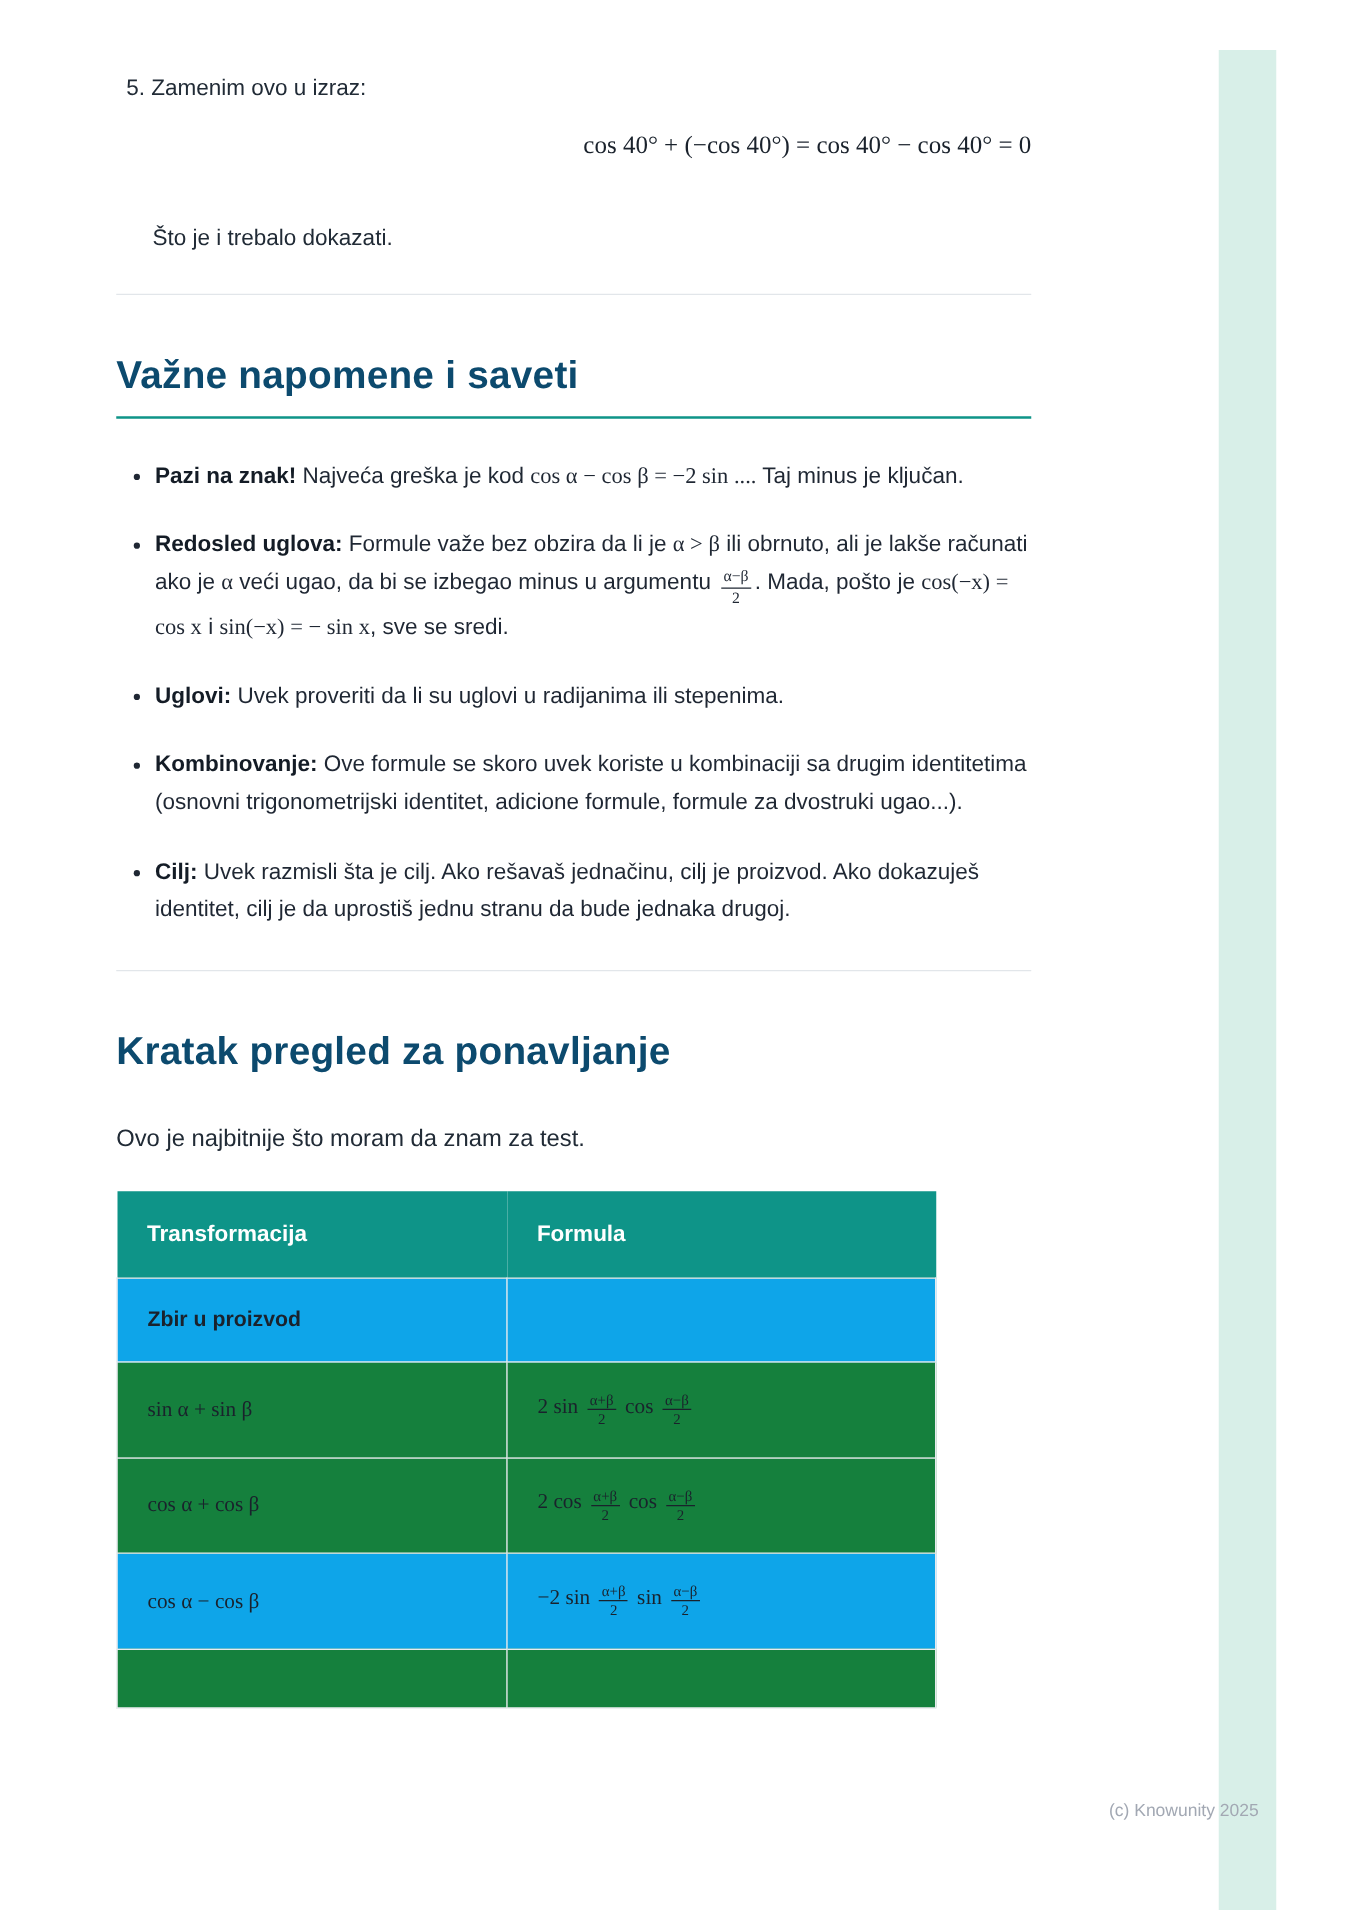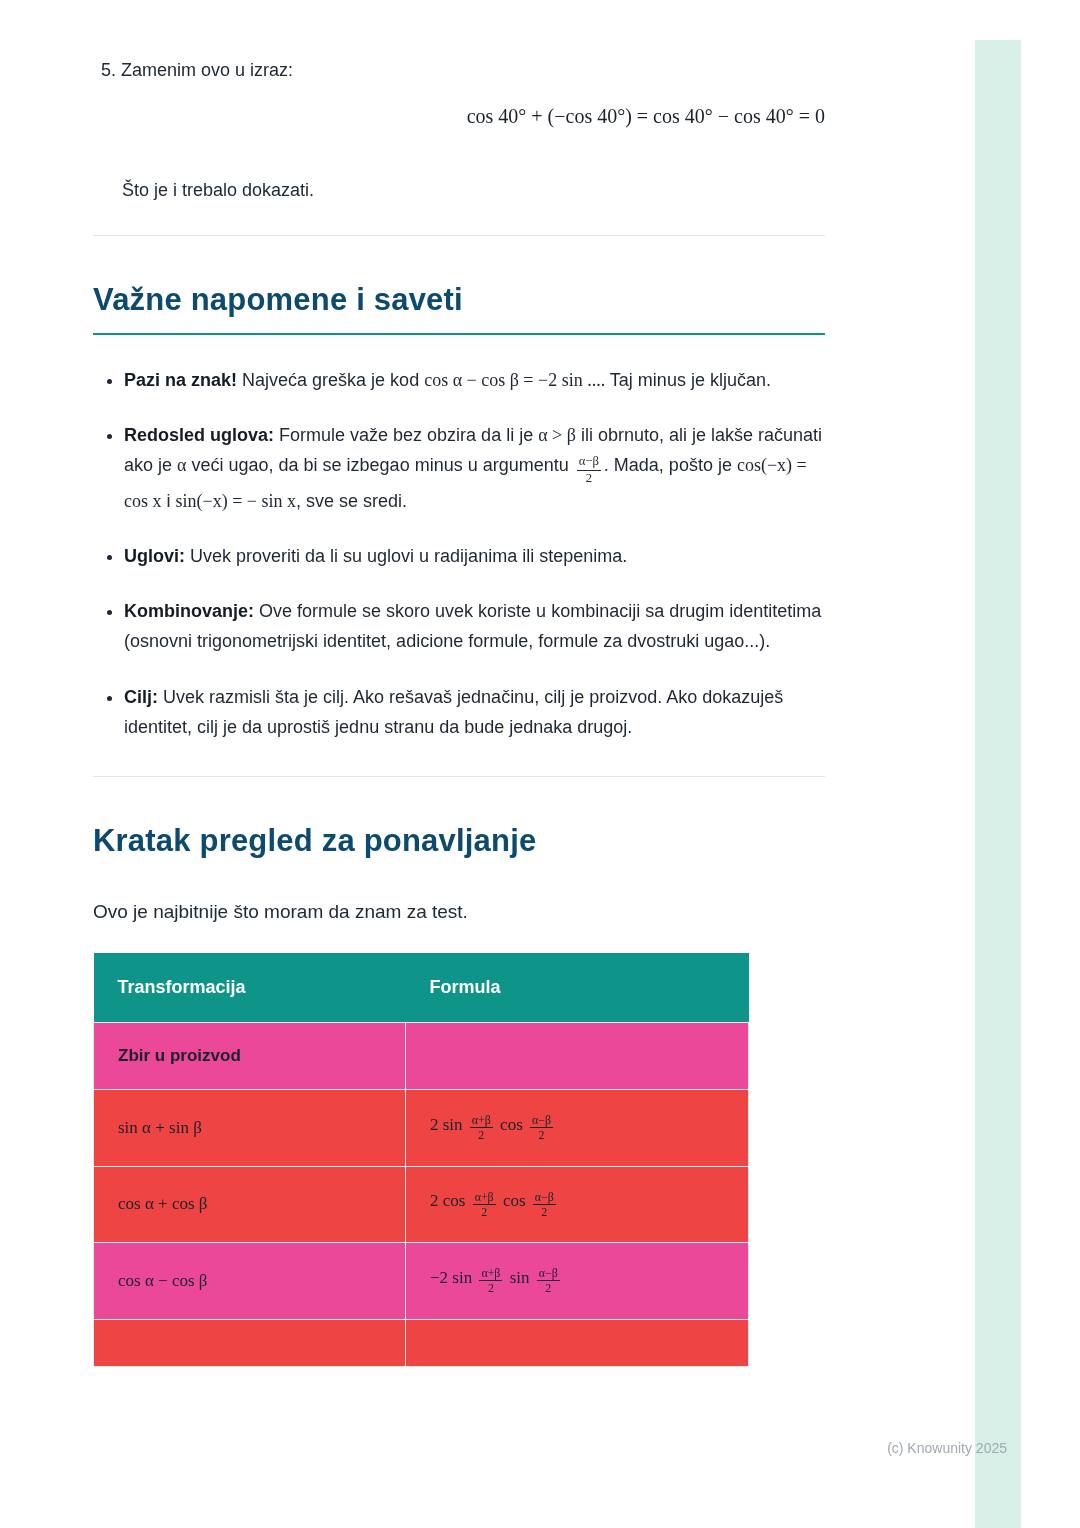--- a/index.html
+++ b/index.html
@@ -98,24 +98,24 @@
     font-weight: 700;
     text-align: left;
     padding: 24px 24px;
   }
   table.review th:first-child { width: 312px; }
   table.review td {
     border: 1px solid #e7eaee;
     padding: 23px 24px;
     font-size: 17px;
     vertical-align: middle;
-    background: #ec4899;
+    background: #0ea5e9;
     color: #1a222c;
   }
-  table.review tr.alt td { background: #ef4444; }
+  table.review tr.alt td { background: #15803d; }
   table.review td strong { font-family: "Liberation Sans", sans-serif; font-size: 17px; }
   .frac {
     display: inline-block;
     text-align: center;
     vertical-align: -0.8em;
     font-size: 0.7em;
     line-height: 1.2;
     margin: 0 3px;
   }
   .frac .num { display: block; padding: 0 2px; }

